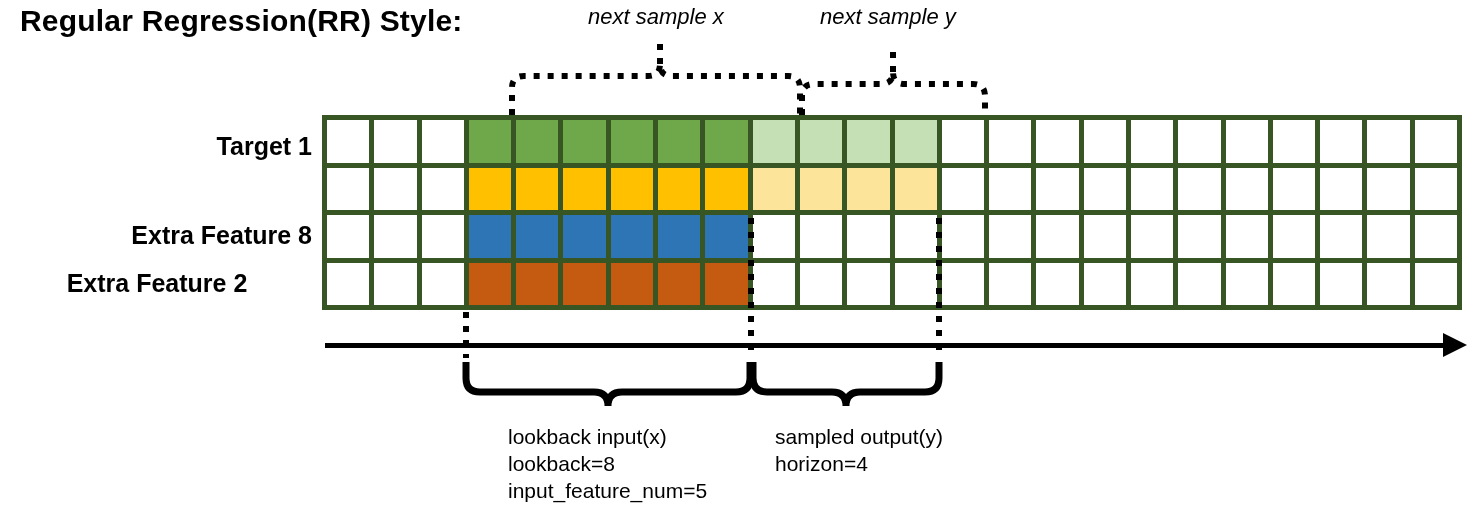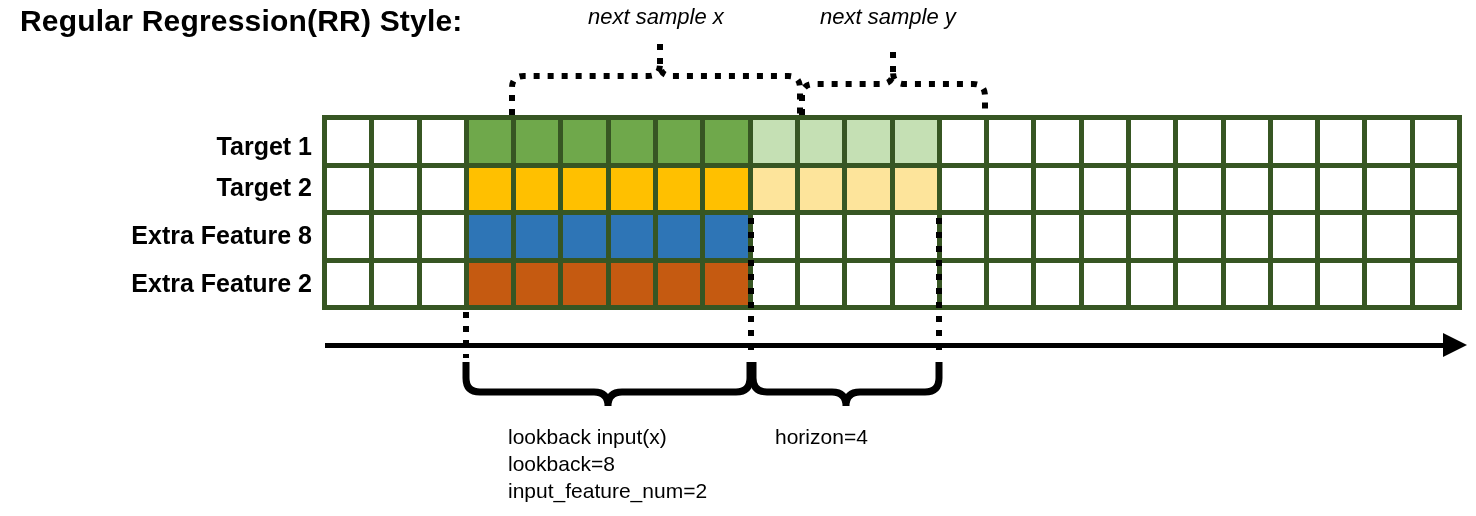--- a/index.html
+++ b/index.html
@@ -27,23 +27,22 @@
 </style>
 </head>
 <body>
 
 <div id="stage">
 
   <div class="title">Regular Regression(RR) Style:</div>
 
   <div class="labels-col">
     <div class="row-label" style="top:126px;margin-top:8px;">Target 1</div>
-    <div class="row-label" style="top:175px;">Target 2</div>
     <div class="row-label" style="top:223px;">Extra Feature 8</div>
-    <div class="row-label" style="top:271px;">Extra Feature 2</div>
+    <div class="row-label" style="top:271px;text-align:center;">Extra Feature 2</div>
   </div>
 
   <div class="grid" id="grid">
       <div class="cell" style="background: rgb(255, 255, 255);"></div>
       <div class="cell" style="background: rgb(255, 255, 255);"></div>
       <div class="cell" style="background: rgb(255, 255, 255);"></div>
       <div class="cell" style="background: rgb(111, 168, 75);"></div>
       <div class="cell" style="background: rgb(111, 168, 75);"></div>
       <div class="cell" style="background: rgb(111, 168, 75);"></div>
       <div class="cell" style="background: rgb(111, 168, 75);"></div>
@@ -140,24 +139,25 @@
 
   <div class="time-axis"></div>
   <div class="time-arrow"></div>
 
   <div class="annot" style="left:820px;top:4px;">next sample y</div>
   <div class="annot" style="left:588px;top:4px;">next sample x</div>
 
   <div class="caption" style="left:508px;top:424px;">
     <div>lookback input(x)</div>
     <div>lookback=8</div>
-    <div>input_feature_num=2</div>
+    <div>input_feature_num=5</div>
   </div>
 
   <div class="caption" style="left:775px;top:424px;">
+    <div>sampled output(y)</div>
     <div>horizon=4</div>
   </div>
 
   <svg class="overlay" viewBox="0 0 1476 516">
 
     <g fill="none" stroke="#000000" stroke-width="6" stroke-linecap="butt" stroke-dasharray="6 8">
 
       <path d="M 512 115 L 512 88 Q 512 76 524 76 L 648 76 Q 660 76 660 64 Q 660 76 672 76 L 788 76 Q 800 76 800 88 L 800 115"></path>
 
       <path d="M 660 64 L 660 44"></path>

